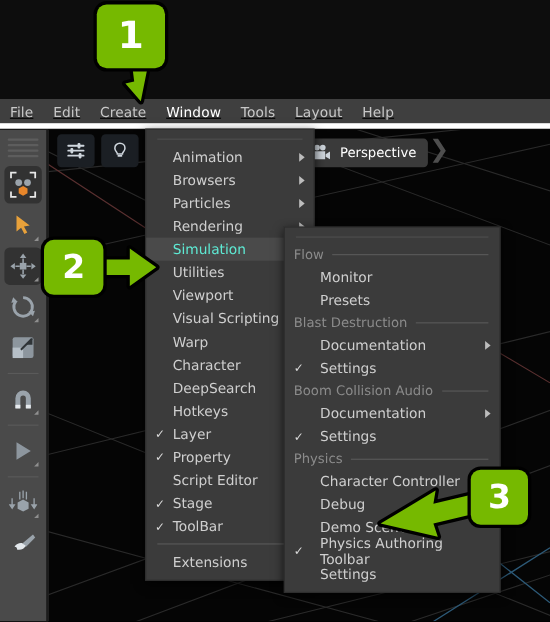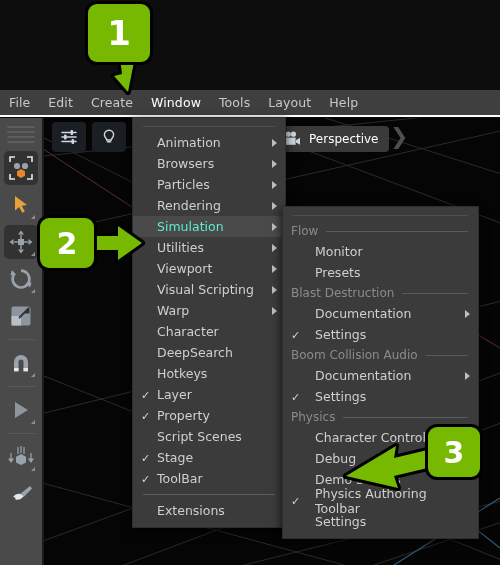--- a/index.html
+++ b/index.html
@@ -16,22 +16,23 @@
     position: absolute; left: 44px; top: 118px; right: 0; bottom: 0;
     background: #050505;
     overflow: hidden;
   }
   .viewport svg { position:absolute; left:0; top:0; width:100%; height:100%; }
 
   
   .menubar {
     position: absolute; left: 0; top: 90px; width: 500px; height: 27px;
     background: #3f3f3f;
-    display: flex; align-items: center;
-    border-bottom: 2px solid #ffffff;
+    display: flex; 
+    border-bottom: 5px solid #ffffff;
+    text-decoration: underline;
   }
   .menubar .mi {
     font-size: 12.5px; color: #c8c8c8;
     padding: 4px 9px 5px 9px; white-space: nowrap;
     letter-spacing: .1px;
   }
   .menubar .mi.open { color: #ffffff; }
 
   
   .topstrip {
@@ -71,21 +72,21 @@
   .vp-chevron { position:absolute; color:#4e4e4e; font-size:22px; }
 
   
   .menu {
     position: absolute; background: #3b3b3b;
     box-shadow: 0 3px 9px rgba(0,0,0,.75);
     padding: 6px 0 6px 0;
     border: 1px solid #2e2e2e;
   }
   .menu.m1 { left:132px; top:117px; width:154px; }
-  .menu.m2 { left:282px; top:206px; width:197px; }
+  .menu.m2 { left:258px; top:206px; width:197px; }
   .menu .top-rule { height:1px; background:#4f4f4f; margin:2px 10px 5px 10px; }
 
   .row {
     display:flex; align-items:center; height:21px;
     color:#cfcfcf; font-size:12.5px; position:relative;
     padding-left: 24px; padding-right: 8px;
   }
   .row.hl { background:#4a4a4a; color:#5eead4; }
   .row .chk {
     position:absolute; left:8px; top:50%; transform:translateY(-50%);
@@ -361,21 +362,21 @@
     </div>
     <div class="row">
       <span class="chk">✓</span>
       <span class="label">Layer</span>
     </div>
     <div class="row">
       <span class="chk">✓</span>
       <span class="label">Property</span>
     </div>
     <div class="row">
-      <span class="label">Script Scenes</span>
+      <span class="label">Script Editor</span>
     </div>
     <div class="row">
       <span class="chk">✓</span>
       <span class="label">Stage</span>
     </div>
     <div class="row">
       <span class="chk">✓</span>
       <span class="label">ToolBar</span>
     </div>
 

